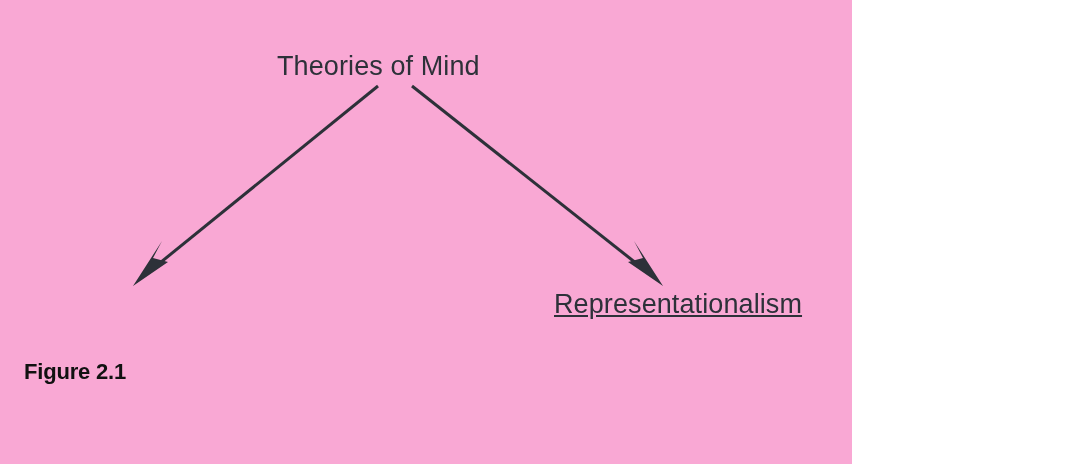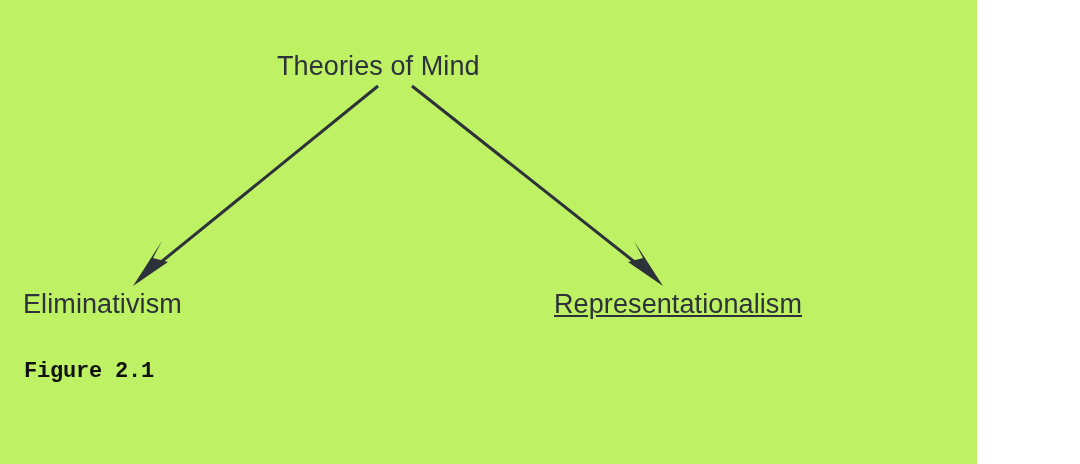--- a/index.html
+++ b/index.html
@@ -2,23 +2,23 @@
 <html><head>
 <meta charset="utf-8">
 <style>
   html, body {
     margin: 0;
     padding: 0;
     background: #ffffff;
   }
   #canvas {
     position: relative;
-    width: 977px;
+    width: 852px;
     height: 464px;
-    background: #bef264;
+    background: #f9a8d4;
     overflow: hidden;
     font-family: "Liberation Sans", sans-serif;
   }
   #diagram-svg {
     position: absolute;
     left: 0;
     top: 0;
     width: 1080px;
     height: 464px;
   }
@@ -42,21 +42,21 @@
   }
   #right-node {
     left: 554px;
     top: 291px;
     text-decoration: underline;
   }
   #figure-caption {
     position: absolute;
     left: 24px;
     top: 361px;
-    font-family: Liberation Mono, monospace;
+    font-family: Liberation Sans, sans-serif;
     font-size: 22px;
     font-weight: 700;
     color: #111111;
     white-space: nowrap;
     line-height: 1;
     letter-spacing: -0.2px;
     text-align: center;
   }
 </style>
 </head>
@@ -74,19 +74,18 @@
 
     <g>
       <line x1="412" y1="86" x2="646" y2="271" stroke="#2d3139" stroke-width="3" stroke-linecap="butt"></line>
 
       <path d="M 663 286 L 628 262 L 643 258 L 634 241 Z" fill="#2d3139"></path>
     </g>
   </svg>
 
   <div class="node-label" id="root-node">Theories of Mind</div>
 
-  <div class="node-label" id="left-node">Eliminativism</div>
 
   <div class="node-label" id="right-node">Representationalism</div>
 
   <div id="figure-caption">Figure 2.1</div>
 
 </div>
 
 </body></html>

